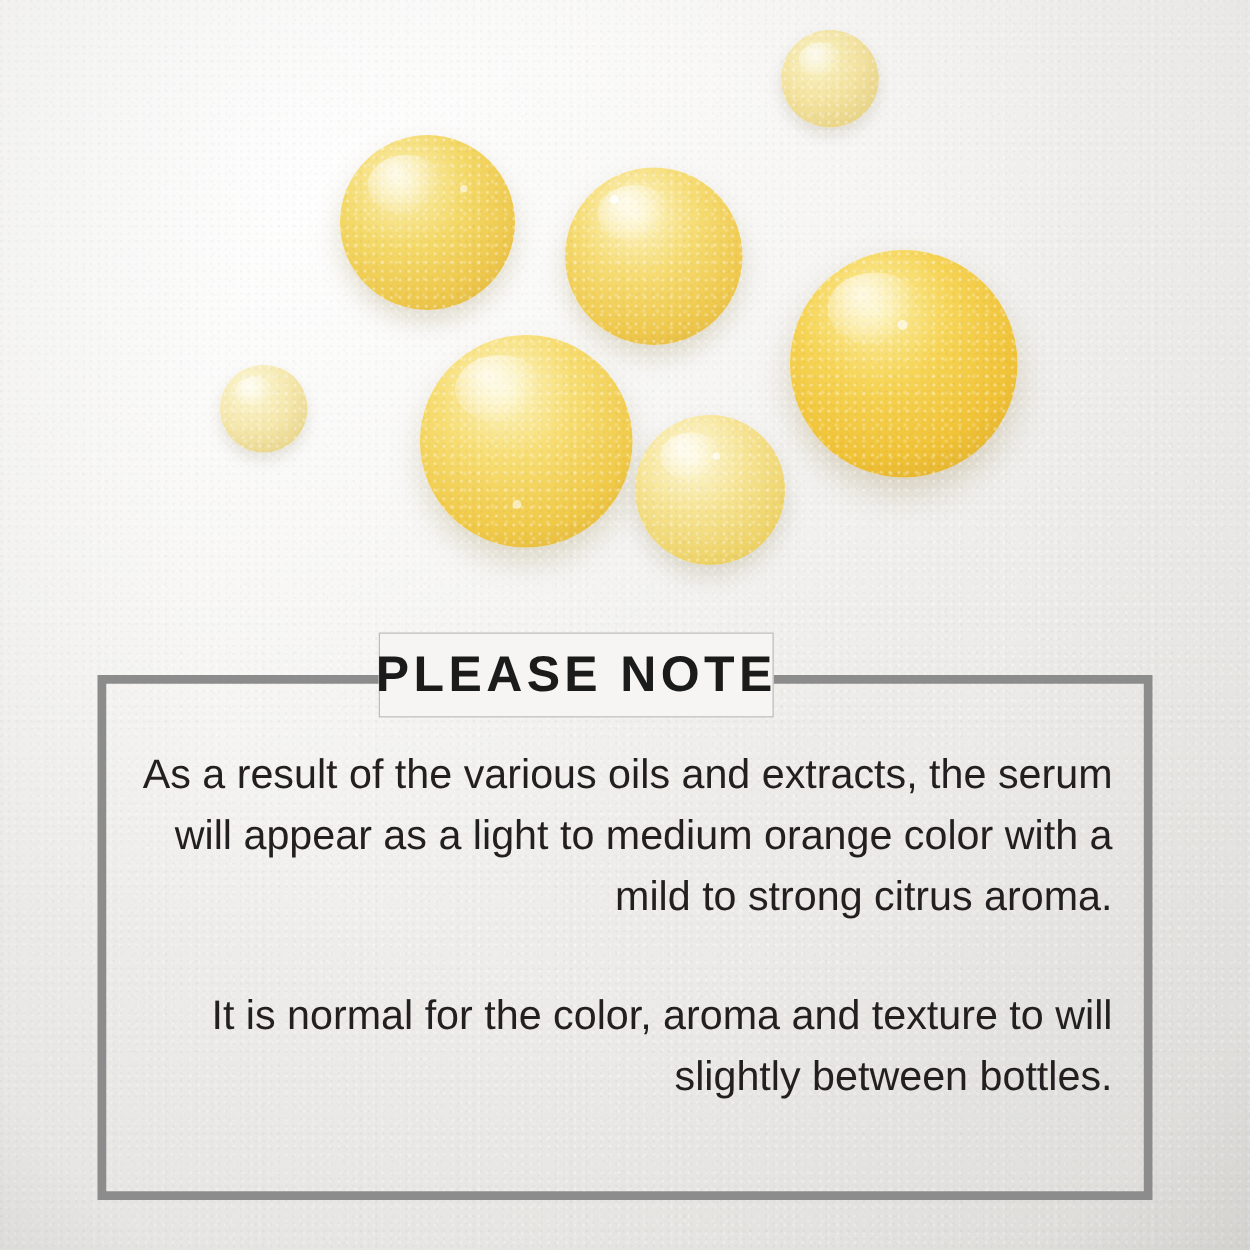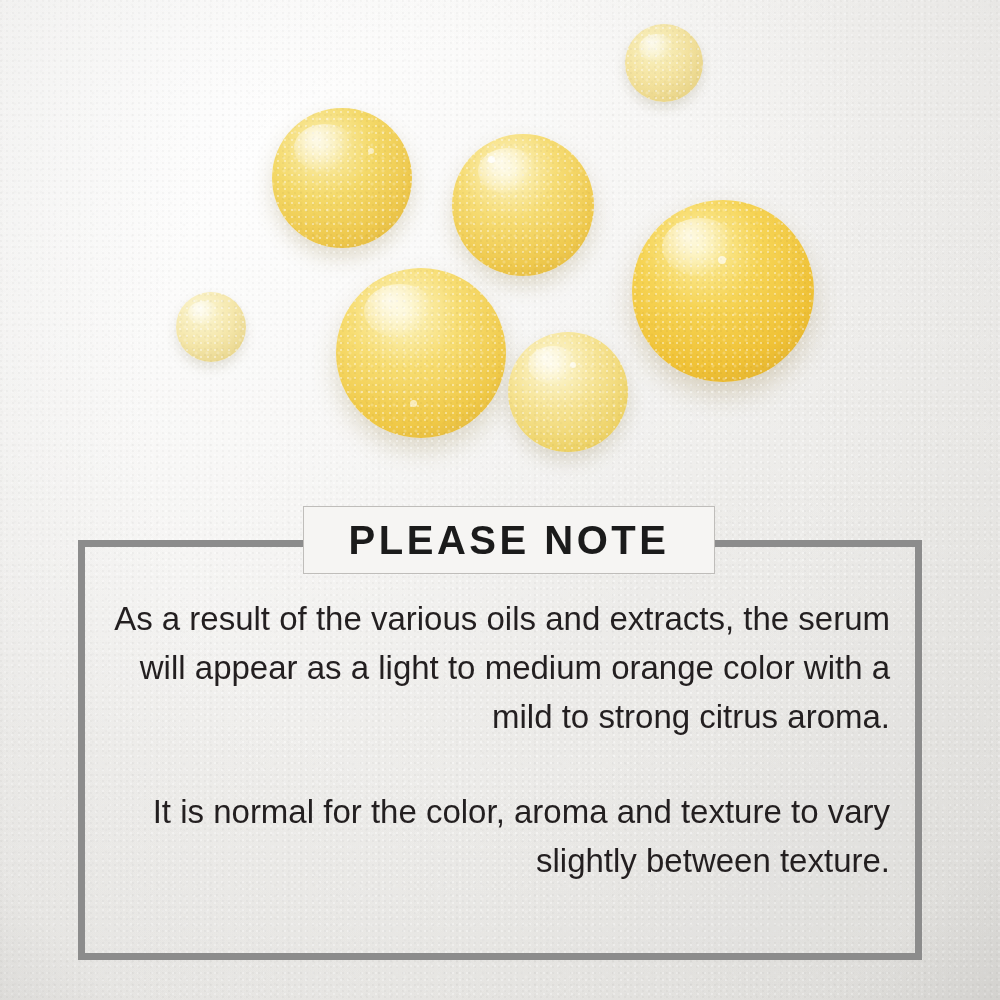--- a/index.html
+++ b/index.html
@@ -83,21 +83,21 @@
     width: 844px;
     height: 420px;
     border: 7px solid #8c8c8c;
     box-sizing: border-box;
     background: rgba(255,255,255,0.03);
   }
   .note-title-wrap {
     position: absolute;
     left: 303px;
     top: 506px;
-    width: 412px;
+    width: 316px;
     height: 68px;
     background: #f6f5f3;
     border: 1px solid #bfbdba;
     box-sizing: border-box;
     display: flex;
     align-items: center;
     justify-content: center;
   }
   .note-title {
     font-size: 40px;
@@ -182,16 +182,16 @@
   <div class="vignette"></div>
 
   <div class="note-frame"></div>
 
   <div class="note-title-wrap">
     <div class="note-title">PLEASE NOTE</div>
   </div>
 
   <div class="note-body">
     <p class="p1">As a result of the various oils and extracts, the serum will appear as a light to medium orange color with a mild to strong citrus aroma.</p>
-    <p class="p2">It is normal for the color, aroma and texture to vary slightly between texture.</p>
+    <p class="p2">It is normal for the color, aroma and texture to will slightly between bottles.</p>
   </div>
 
 </div>
 
 </body></html>

